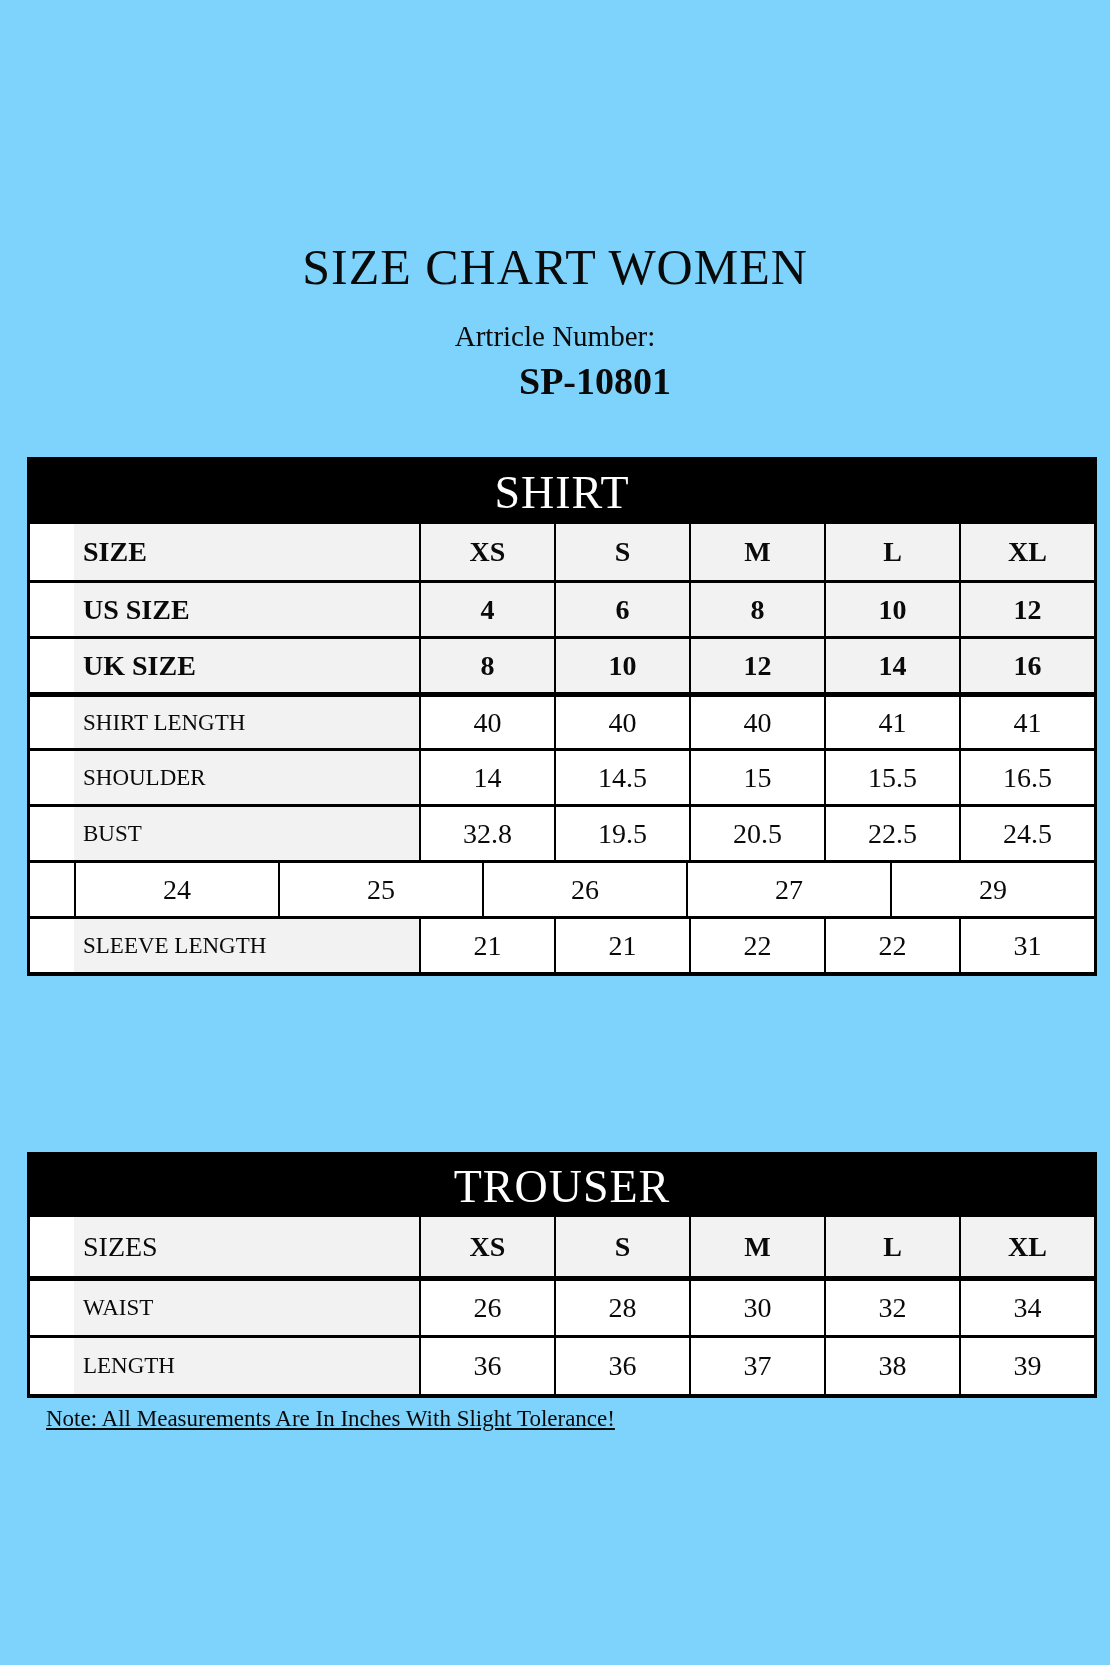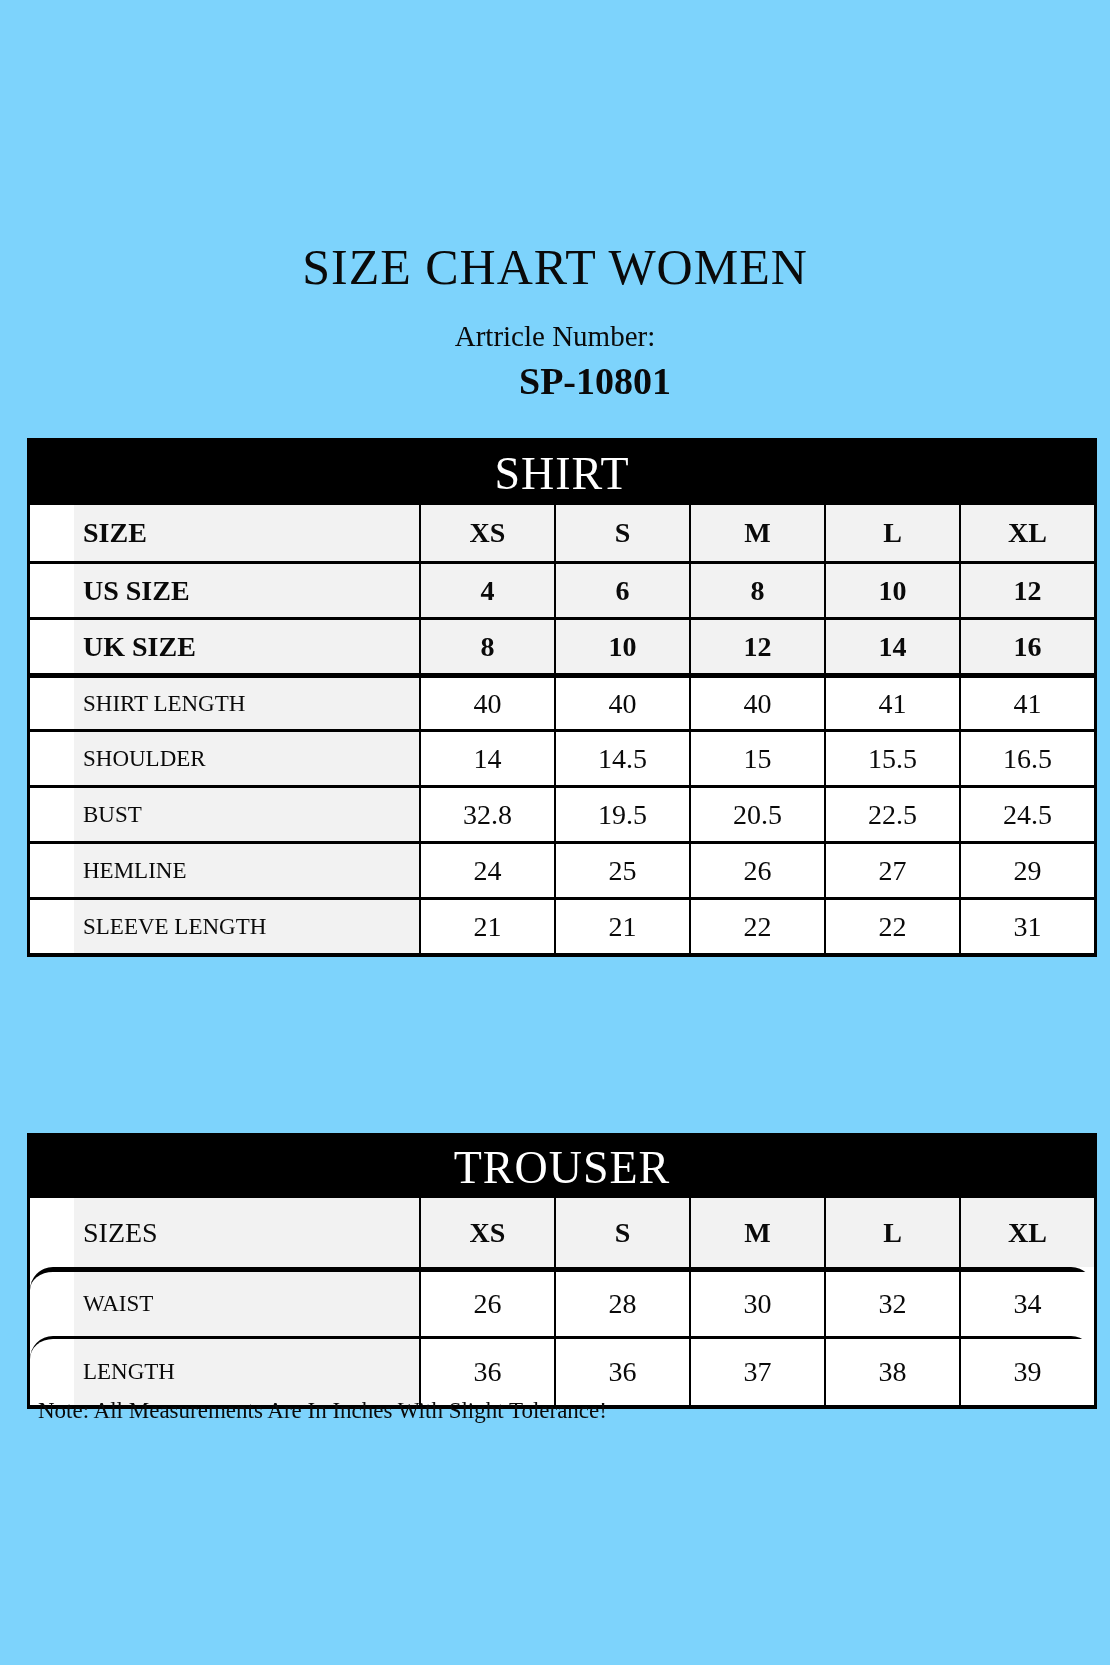--- a/index.html
+++ b/index.html
@@ -7,43 +7,43 @@
   .page{position:relative;width:1110px;height:1665px;background:#7dd3fc;overflow:hidden;margin:0 auto;}
 
   .title{position:absolute;top:242px;left:0;width:100%;text-align:center;
          font-size:50px;font-weight:400;letter-spacing:1px;line-height:1;margin:0;}
   .article-label{position:absolute;top:321px;left:0;width:100%;text-align:center;
          font-size:29px;line-height:1.1;}
   .article-number{position:absolute;top:361px;left:0;width:100%;text-align:center;
          font-size:38px;font-weight:700;line-height:1.1;padding-left:40px;}
 
   .size-table{position:absolute;left:27px;width:1070px;box-sizing:border-box;
-         border:3px solid #000;border-bottom-width:4px;background:#fff;}
+         border:3px solid #000;border-bottom-width:4px;background:#fff;margin-top:19px;}
   .size-table.shirt{top:438px;}
   .size-table.trouser{top:1133px;}
 
   .table-title{background:#000000;color:#ffffff;height:64px;display:flex;
          align-items:center;justify-content:center;font-size:46px;letter-spacing:1px;}
   .trouser .table-title{height:62px;}
 
   .trow{display:flex;height:56px;border-top:3px solid #000;box-sizing:border-box;padding-left:44px;}
-  .trouser .trow{height:69px;border-radius:23px;}
+  .trouser .trow{height:59px;}
   .trow.first{border-top:none;}
   .trow.sep{border-top-width:5px;}
 
   .cell{display:flex;align-items:center;box-sizing:border-box;min-width:0;}
   .cell.label{width:345px;padding-left:9px;background:#f2f2f2;}
   .cell.val{flex:1;justify-content:center;border-left:2px solid #000;
          font-size:28px;background:#ffffff;}
   .trow.hdr .cell.val{background:#f2f2f2;font-weight:700;}
   .lbl-big{font-size:28px;font-weight:700;}
   .lbl-reg{font-size:28px;font-weight:400;}
   .lbl-small{font-size:23px;font-weight:400;}
 
-  .note{position:absolute;top:1390px;left:30px;margin:8px;font-size:23px;}
+  .note{position:absolute;top:1390px;left:30px;margin:16px;font-size:23px;text-decoration:underline;}
 </style>
 </head>
 <body>
 
 <div class="page">
 
   <h1 class="title">SIZE CHART WOMEN</h1>
   <div class="article-label">Artricle Number:</div>
   <div class="article-number">SP-10801</div>
 
@@ -98,21 +98,20 @@
     <div class="trow meas">
       <div class="cell label lbl-small">BUST</div>
       <div class="cell val">32.8</div>
       <div class="cell val">19.5</div>
       <div class="cell val">20.5</div>
       <div class="cell val">22.5</div>
       <div class="cell val">24.5</div>
     </div>
 
     <div class="trow meas">
-      <div class="cell label lbl-small">HEMLINE</div>
       <div class="cell val">24</div>
       <div class="cell val">25</div>
       <div class="cell val">26</div>
       <div class="cell val">27</div>
       <div class="cell val">29</div>
     </div>
 
     <div class="trow meas">
       <div class="cell label lbl-small">SLEEVE LENGTH</div>
       <div class="cell val">21</div>

